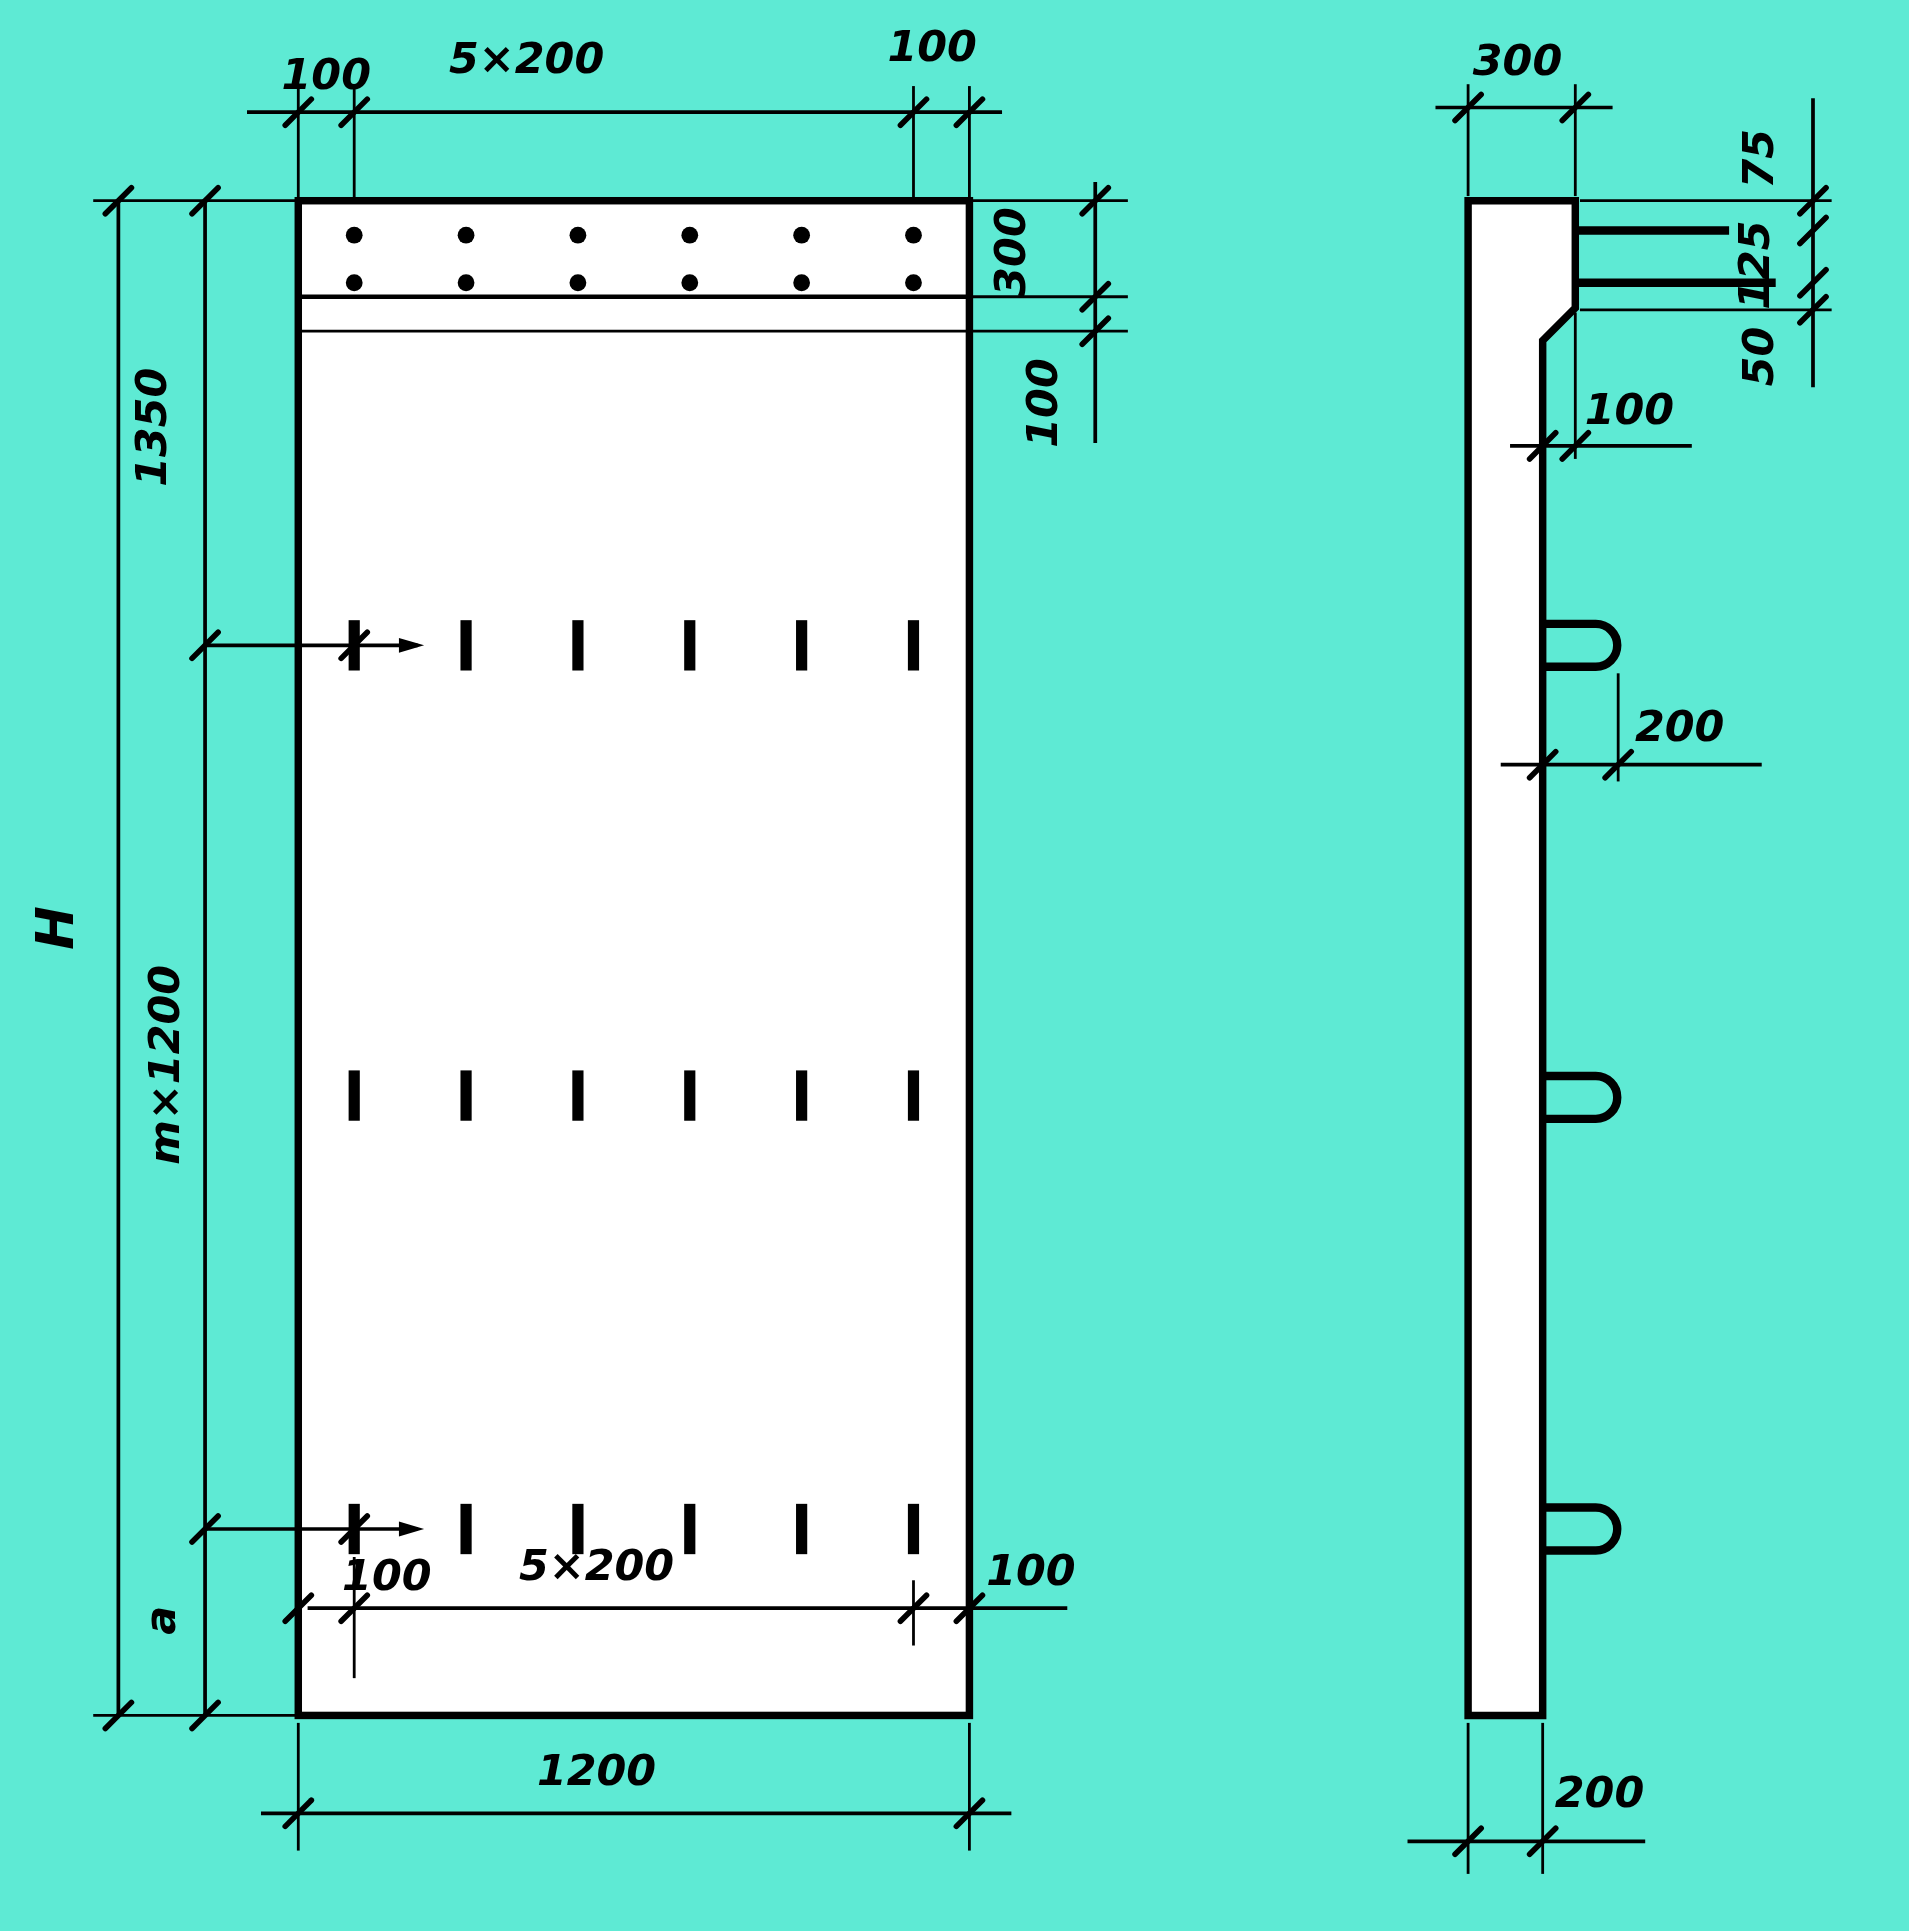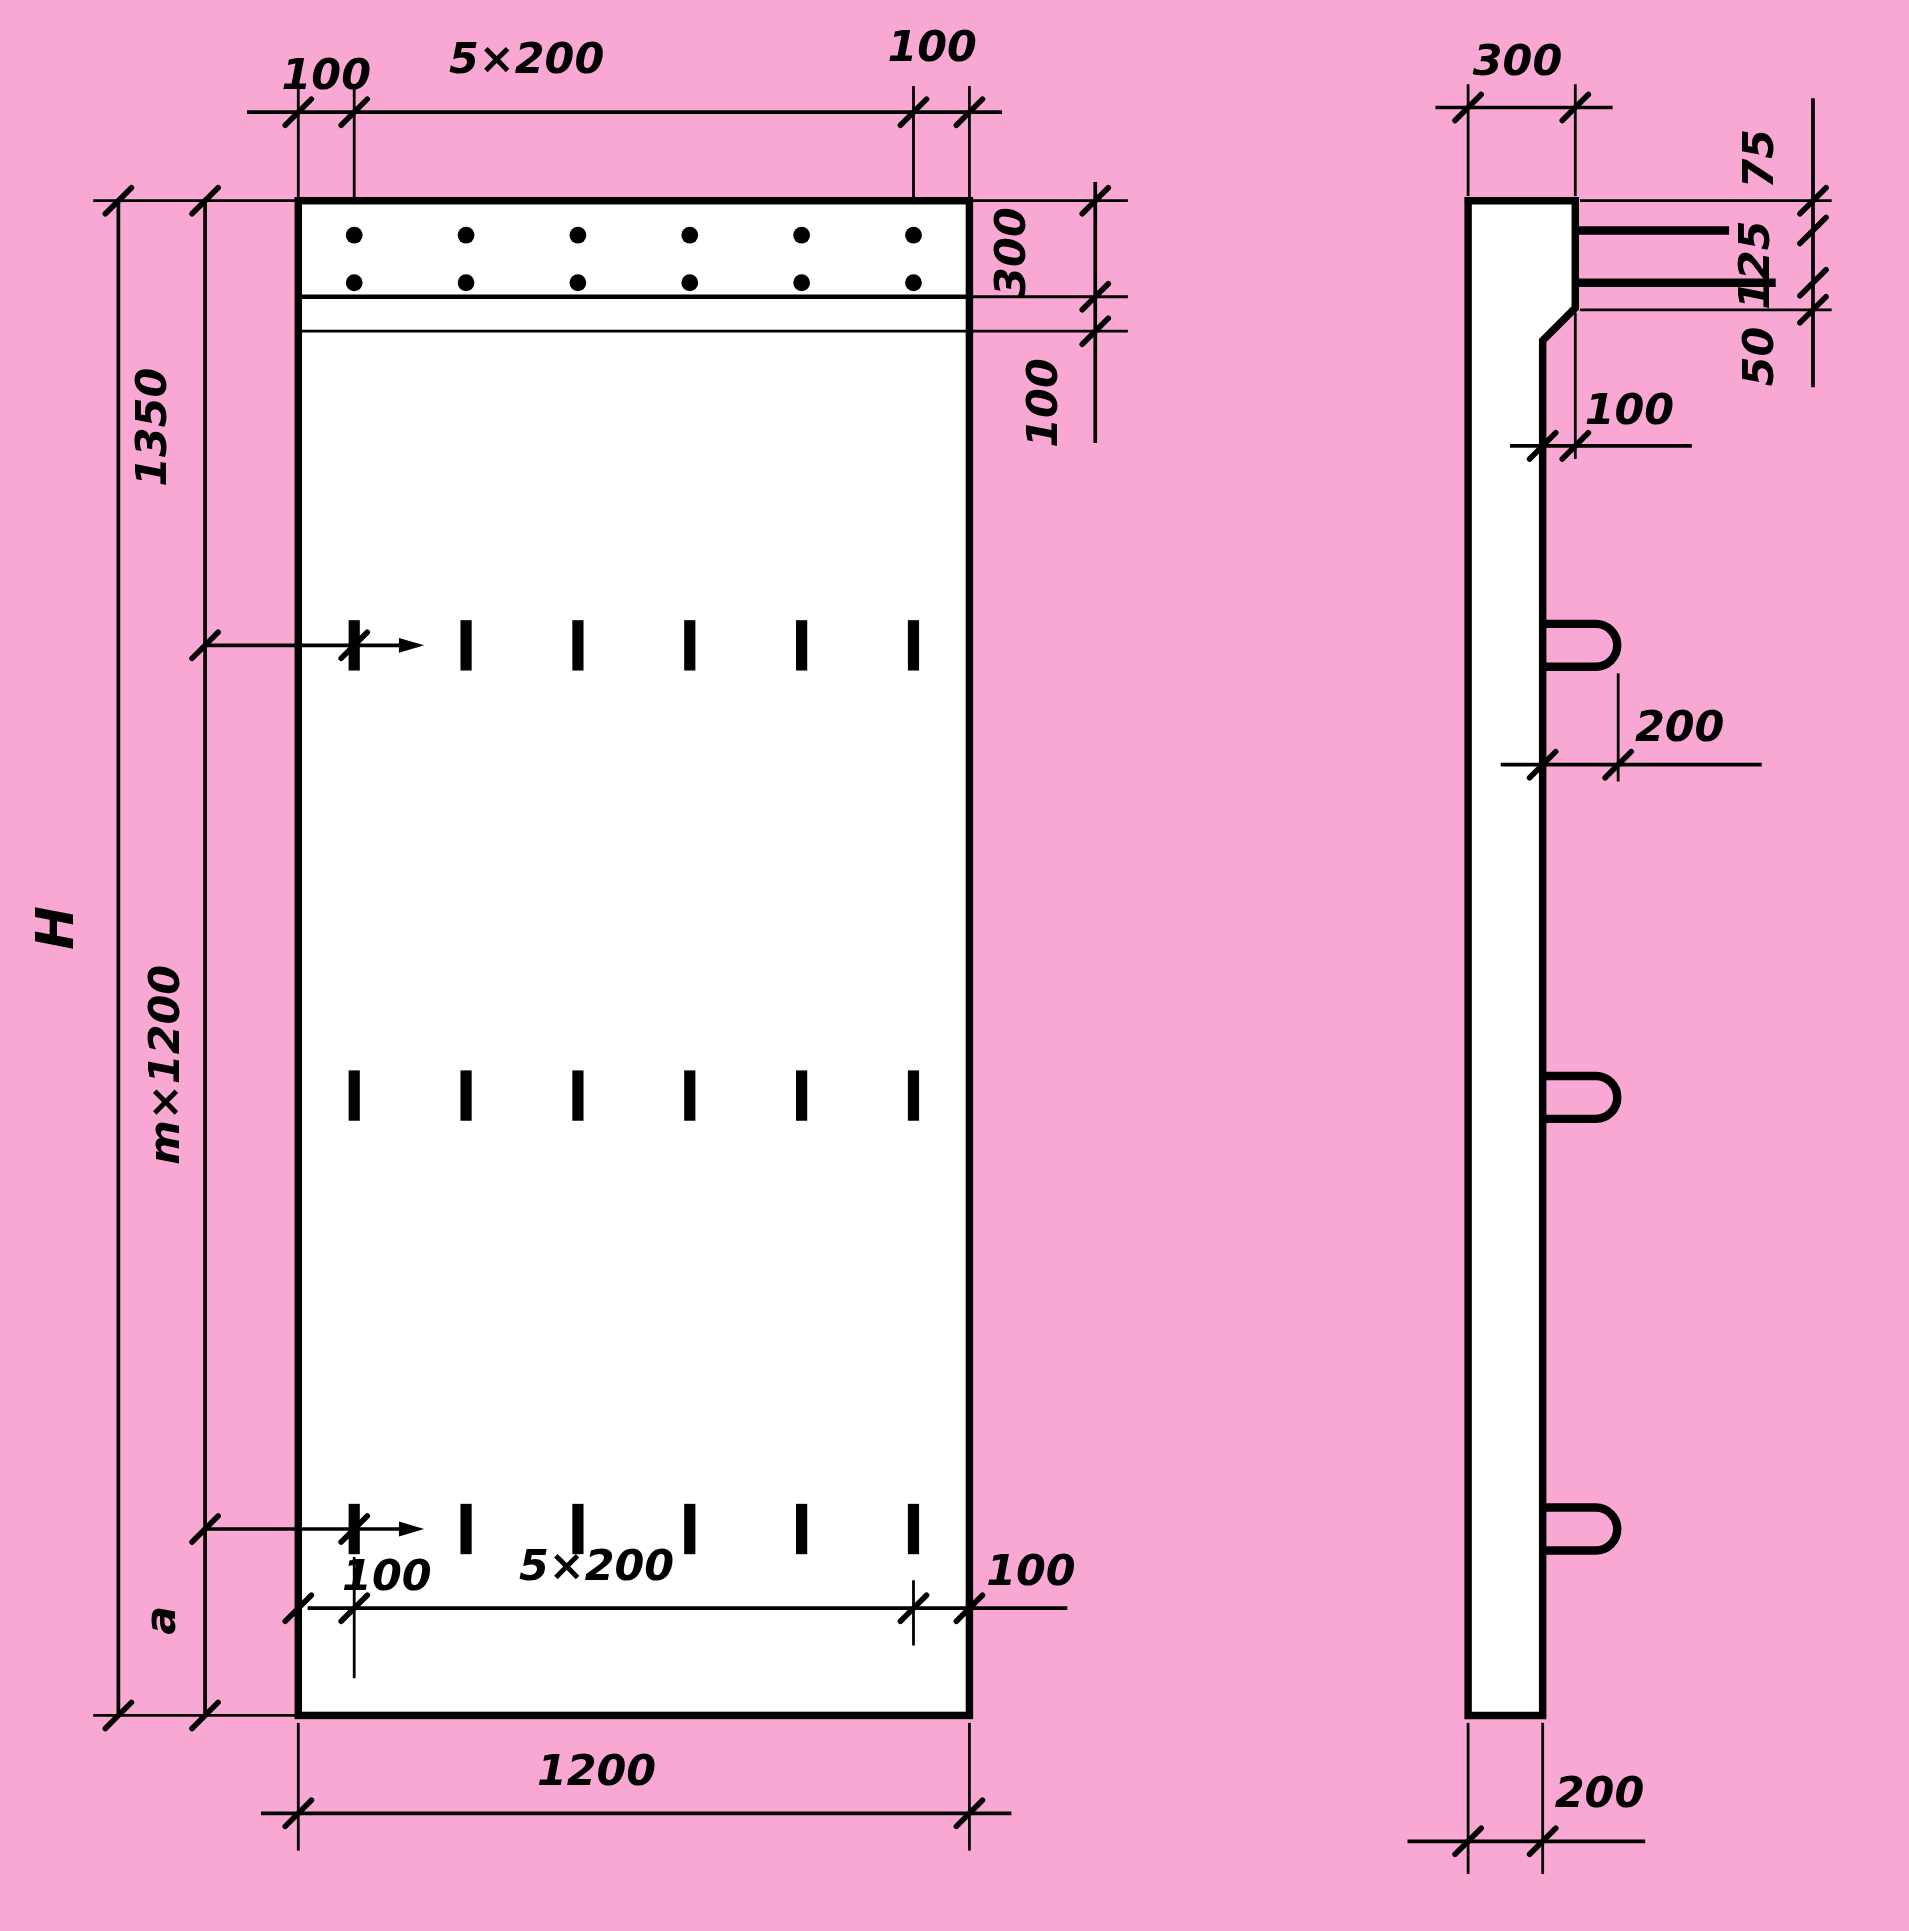--- a/index.html
+++ b/index.html
@@ -1,16 +1,16 @@
 <!DOCTYPE html>
 <html style="font-size:15px"><head>
 <meta charset="utf-8">
 <style>
   html,body{margin:0;padding:0;background:#ffffff;}
-  .stage{width:1909px;height:1932px;background:#f9a8d4;position:relative;}
+  .stage{width:1909px;height:1932px;background:#5eead4;position:relative;}
   svg{display:block;}
   .outline{fill:#ffffff;stroke:#000;stroke-width:8;stroke-linejoin:miter;}
   .thick{fill:none;stroke:#000;stroke-width:9;}
   .band{stroke:#000;stroke-width:5;}
   .dim{stroke:#000;stroke-width:4;}
   .ext{stroke:#000;stroke-width:3;}
   .tickline{stroke:#000;stroke-width:6;stroke-linecap:round;}
   .ink{fill:#000;}
   .lbl{font-family:"DejaVu Sans","Liberation Sans",sans-serif;font-style:italic;font-weight:bold;
        font-size:46px;fill:#000;text-anchor:middle;}

